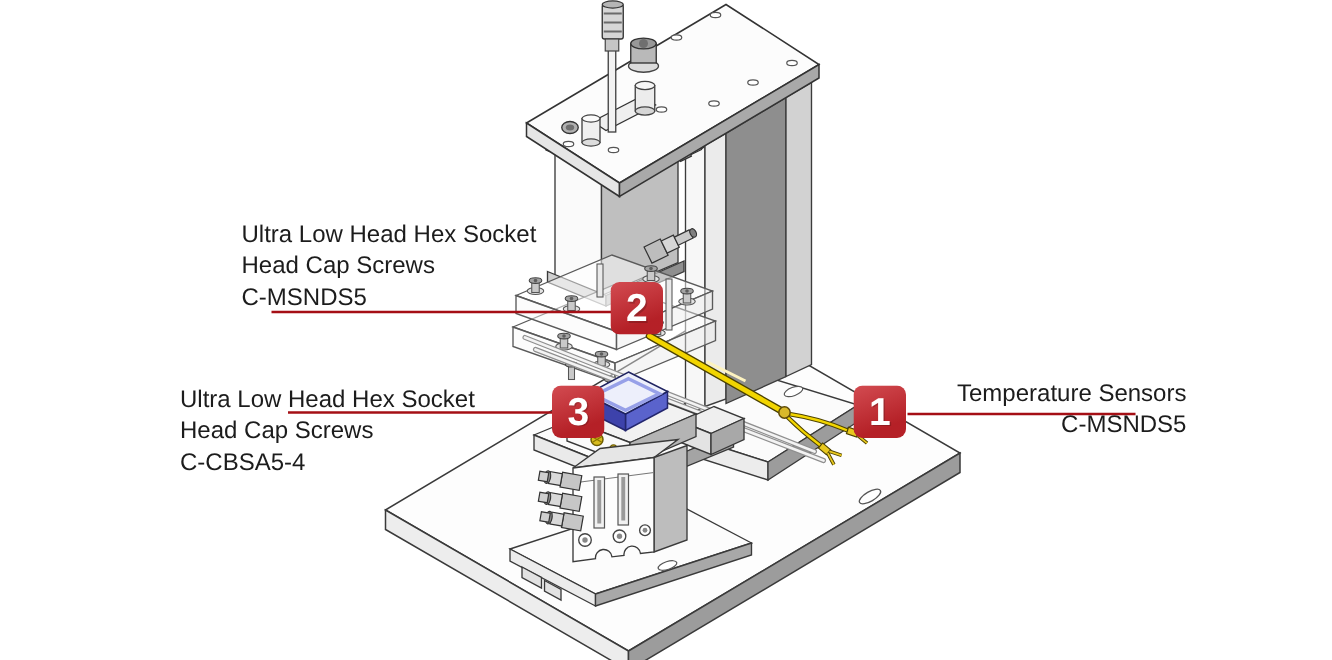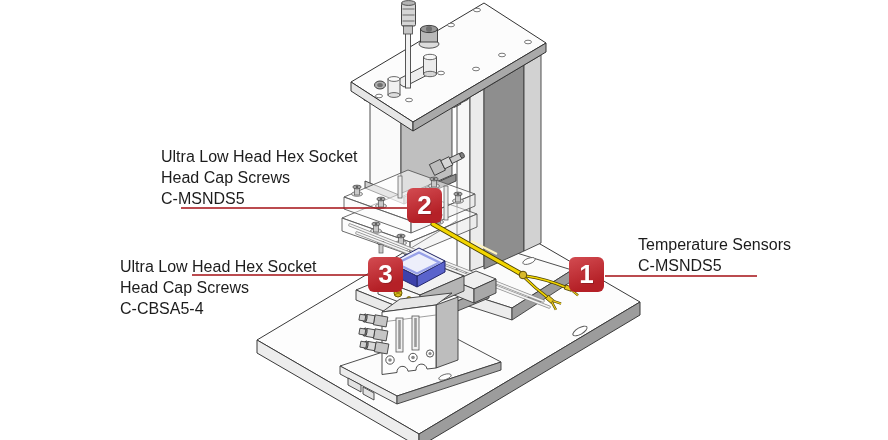--- a/index.html
+++ b/index.html
@@ -288,21 +288,21 @@
   <div>Head Cap Screws</div>
   <div>C-MSNDS5</div>
 </div>
 
 <div class="part-label" style="left:96px;top:256px;">
   <div>Ultra Low Head Hex Socket</div>
   <div>Head Cap Screws</div>
   <div>C-CBSA5-4</div>
 </div>
 
-<div class="part-label" style="left:614px;top:234px;">
+<div class="part-label" style="left:614px;top:252px;text-align:right;">
   <div>Temperature Sensors</div>
   <div>C-MSNDS5</div>
 </div>
 
 <div class="callout" style="left:545px;top:257px;">1</div>
 <div class="callout" style="left:383px;top:188px;">2</div>
 <div class="callout" style="left:344px;top:257px;">3</div>
 
 </div>
 

